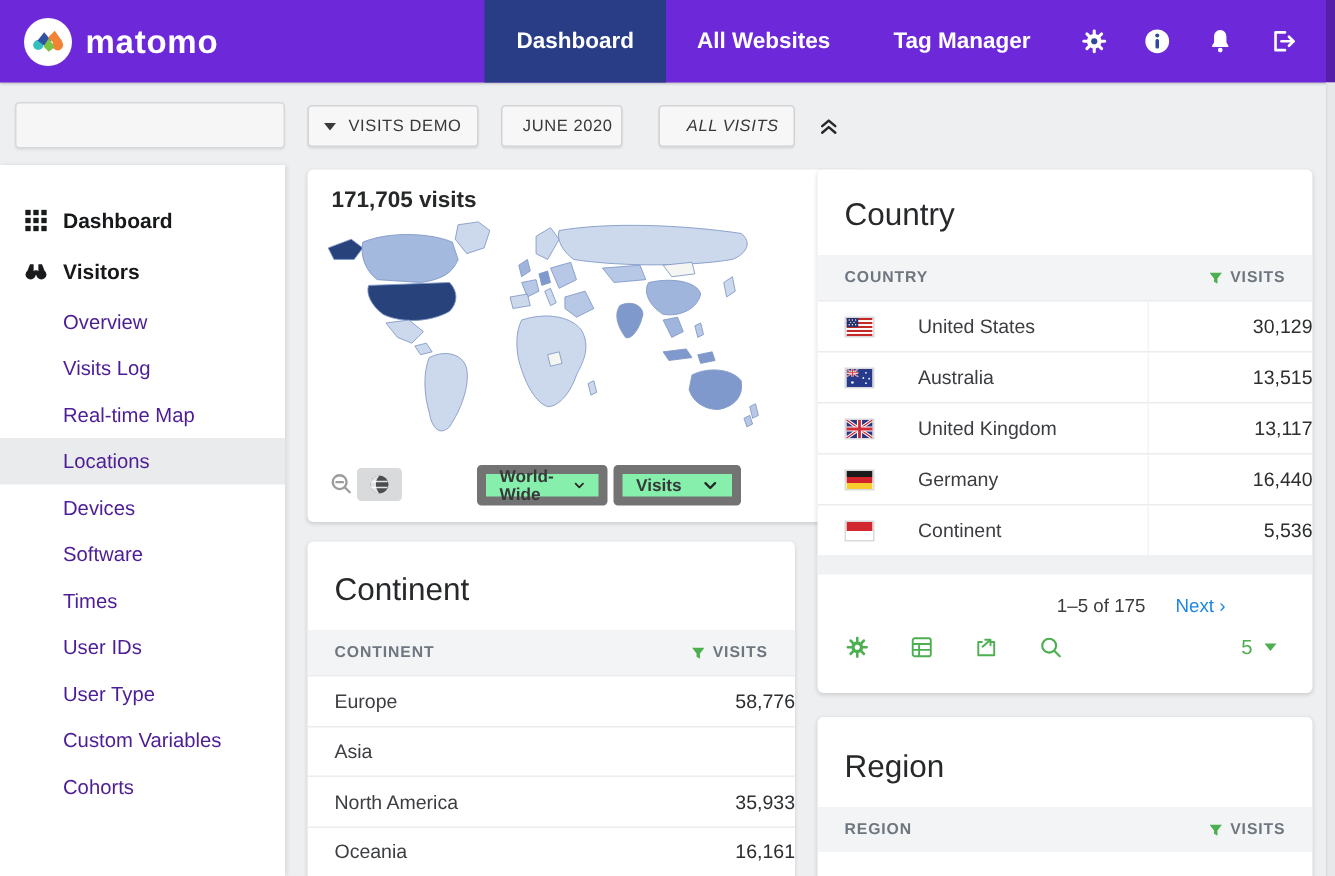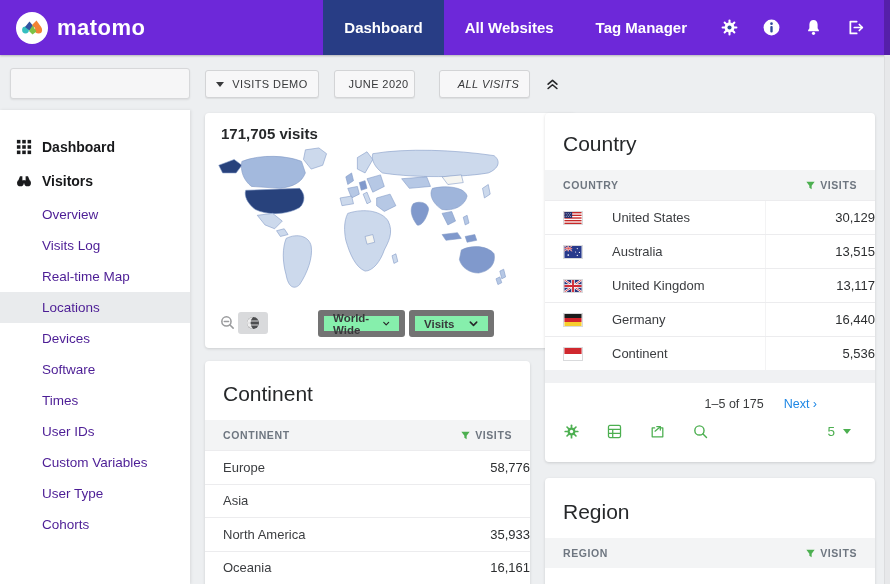--- a/index.html
+++ b/index.html
@@ -230,24 +230,24 @@
     <div class="side-item">
         <span>Software</span>
       </div>
     <div class="side-item">
         <span>Times</span>
       </div>
     <div class="side-item">
         <span>User IDs</span>
       </div>
     <div class="side-item">
+        <span>User Type</span>
+      </div>
+    <div class="side-item">
         <span>Custom Variables</span>
-      </div>
-    <div class="side-item">
-        <span>User Type</span>
       </div>
     <div class="side-item">
         <span>Cohorts</span>
       </div>
   </div>
 
   <div class="widget" id="map-widget">
     <div class="map-visits">171,705 visits</div>
     <div class="map-area">
       <svg width="308" height="158" viewBox="0 0 320 164">

